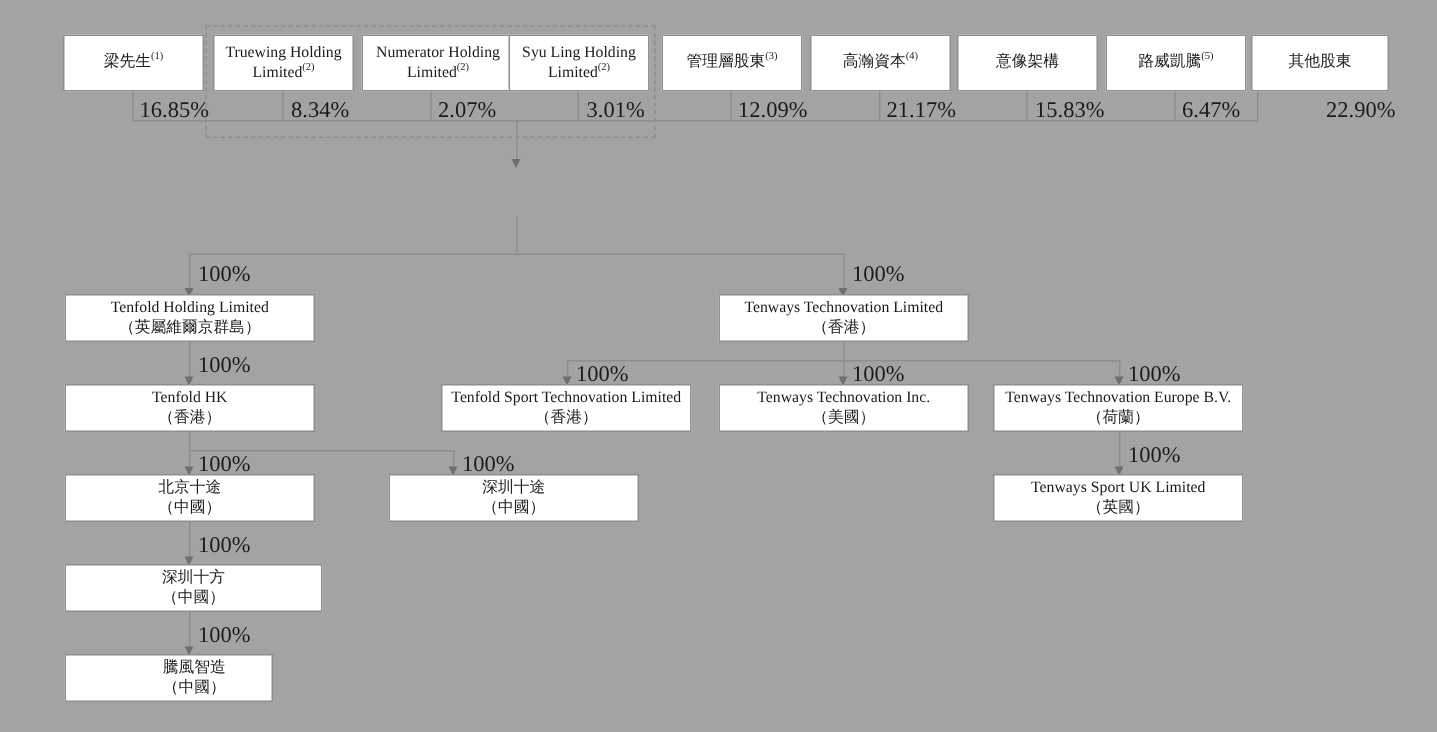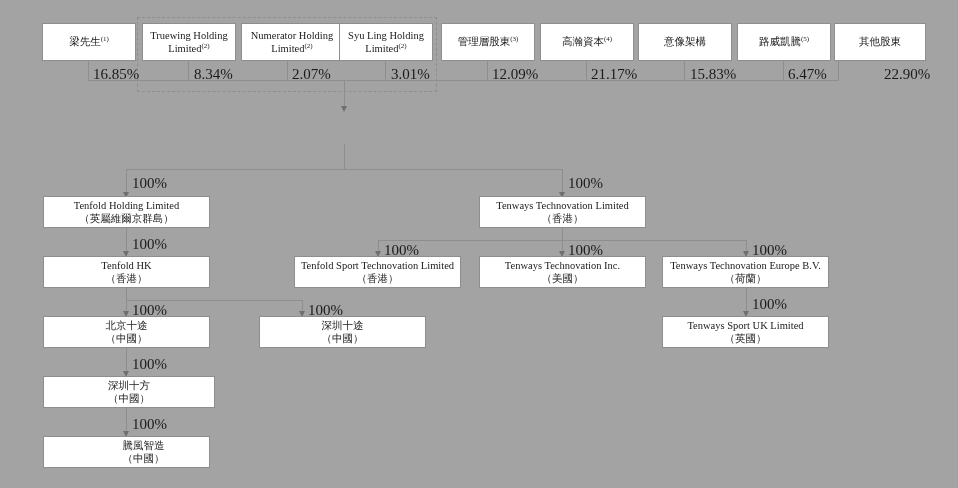--- a/index.html
+++ b/index.html
@@ -231,18 +231,18 @@
 
   <div class="box two-line" style="left:43px; top:376px; width:172px; height:32px;">
     <span class="l1">深圳十方</span>
     <span class="l2">（中國）</span>
   </div>
 
   <div class="vline" style="left:126px; top:408px; height:27px;"></div>
   <div class="arrow" style="left:123px; top:431px;"></div>
   <div class="pct" style="left:132px; top:416px;">100%</div>
 
-  <div class="box two-line" style="left:43px; top:436px; width:167px; height:32px;padding-left:37px;">
+  <div class="box two-line" style="left:43px; top:436px; width:139px; height:32px;padding-left:37px;">
     <span class="l1">騰風智造</span>
     <span class="l2">（中國）</span>
   </div>
 
 </div>
 
 </body></html>

